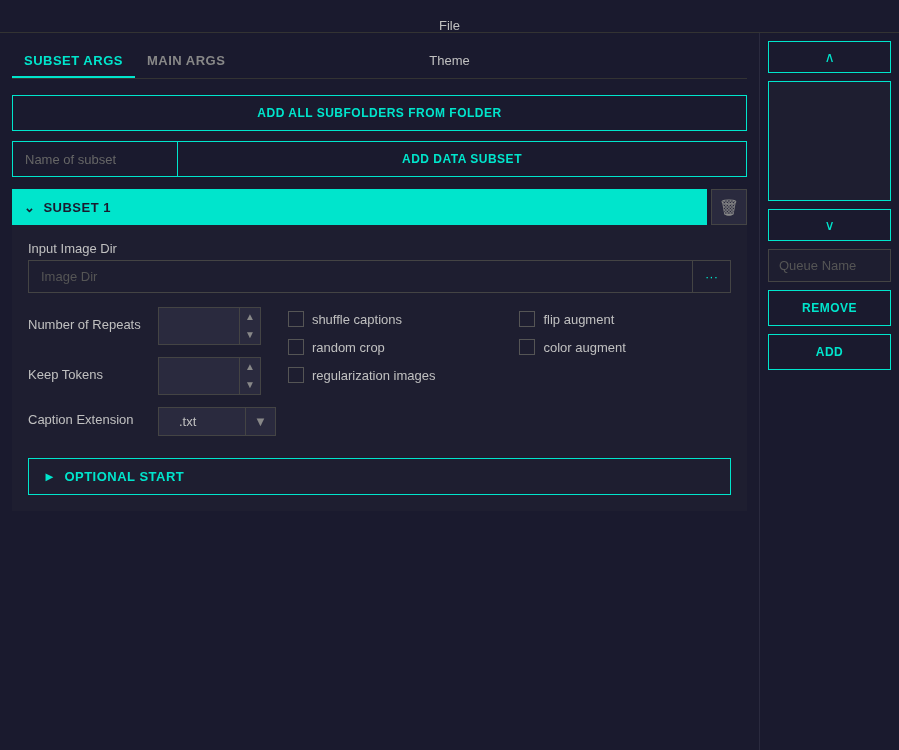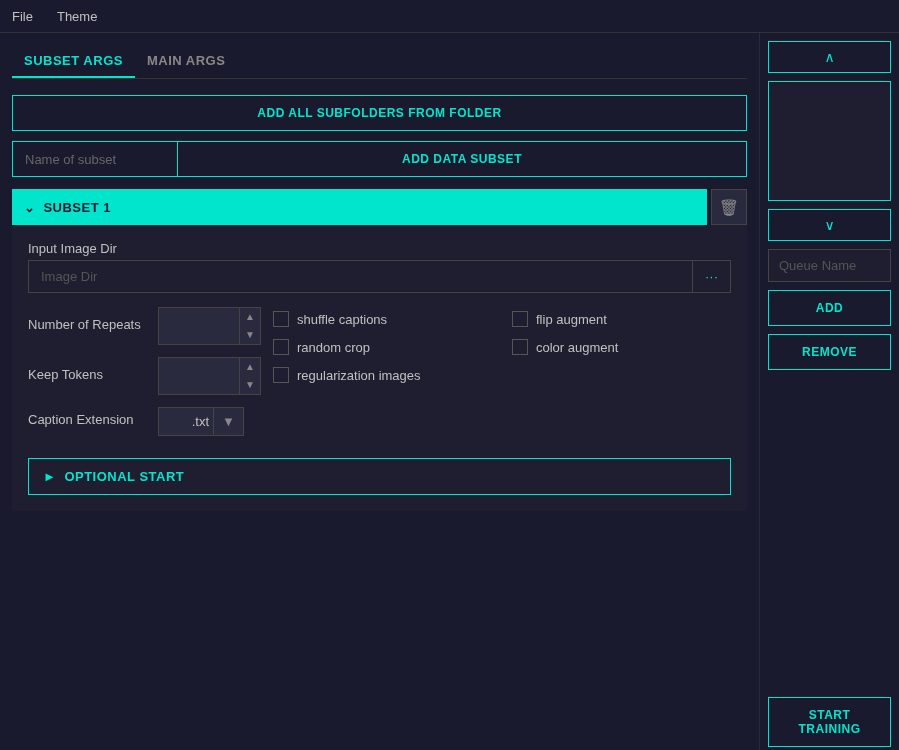--- a/index.html
+++ b/index.html
@@ -20,20 +20,21 @@
 
     
     .menu-bar {
       background-color: #1a1a2e;
       border-bottom: 1px solid #333;
       height: 28px;
       display: flex;
       align-items: center;
       padding: 16px 8px;
       gap: 16px;
+      flex-direction: column;
     }
 
     .menu-item {
       color: #c0c0c0;
       cursor: pointer;
       font-size: 13px;
       padding: 2px 4px;
     }
 
     
@@ -249,27 +250,26 @@
     .select-wrapper {
       display: flex;
       border: 1px solid #444;
       background: #2a2a3e;
     }
 
     .caption-select {
       background: #2a2a3e;
       border: none;
       color: #c0c0c0;
-      padding: 6px 4px;
+      padding: 6px 20px;
       font-size: 13px;
       outline: none;
       flex: 1;
       appearance: none;
       cursor: pointer;
-      text-align: right;
     }
 
     .select-arrow {
       background: #2a2a3e;
       border: none;
       border-left: 1px solid #444;
       color: #888;
       padding: 0 8px;
       display: flex;
       align-items: center;
@@ -548,24 +548,23 @@
       </button>
 
       <div class="top-scroll-panel"></div>
 
       <button class="right-expand-btn">
         <span>∨</span>
       </button>
 
       <input class="queue-name-input" type="text" placeholder="Queue Name" style="">
 
+      <button class="right-btn">REMOVE</button>
+
       <button class="right-btn">ADD</button>
 
-      <button class="right-btn">REMOVE</button>
-
       <div style="flex: 1;"></div>
 
-      <button class="right-btn-start">START TRAINING</button>
 
     </div>
   </div>
 
 </div>
 
 </body></html>

